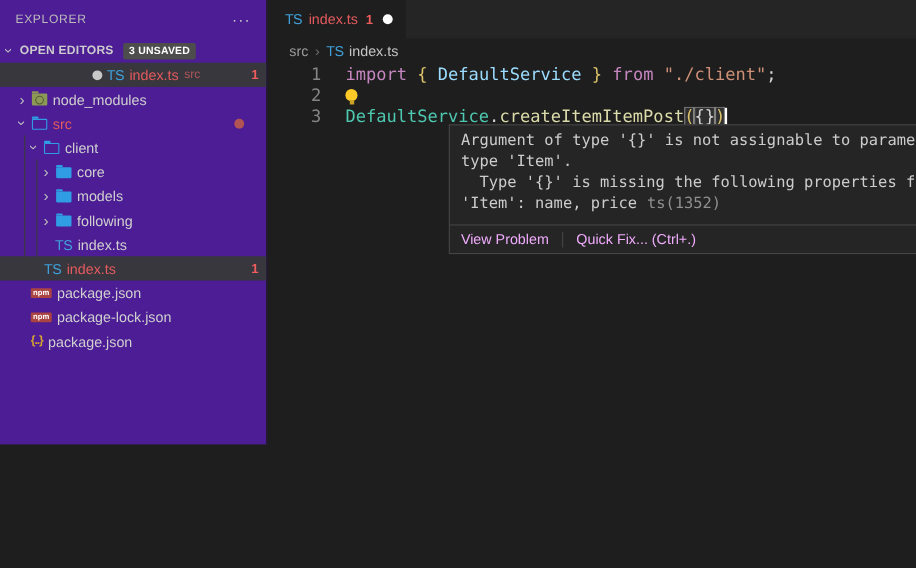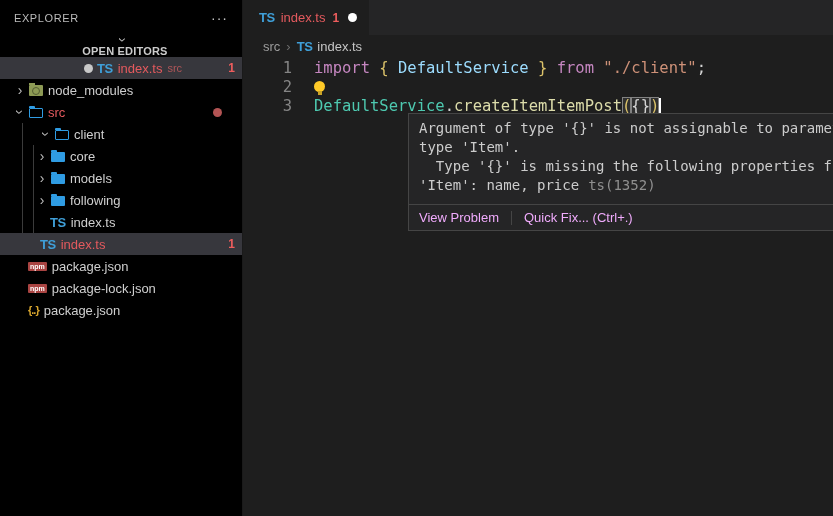--- a/index.html
+++ b/index.html
@@ -3,44 +3,44 @@
 <meta charset="utf-8">
 <style>
   * { box-sizing: border-box; margin: 0; padding: 0; }
   html,body { width:833px; height:516px; overflow:hidden; }
   body {
     position:relative; background:#1e1e1e;
     font-family:"Liberation Sans", sans-serif;
     -webkit-font-smoothing:antialiased;
   }
   
-  .sidebar { position:absolute; left:0; top:0; width:243px; height:516px;
-    background:#000000; border-right:1px solid #1a1a1a; }
+  .sidebar { position:absolute; left:0; top:0; width:243px; height:404px;
+    background:#4c1d95; border-right:1px solid #1a1a1a; }
   .sb-title { height:35px; display:flex; align-items:center; padding:0 14px;
     color:#bbbbbb; font-size:11px; letter-spacing:0.6px; }
   .sb-title .spacer { flex:1; }
   .more-icon { color:#c5c5c5; font-size:14px; letter-spacing:1px; cursor:pointer; line-height:6px; }
   .section-header { height:22px; display:flex; align-items:center; padding-left:4px;
-    color:#cccccc; font-size:11px; font-weight:bold; letter-spacing:0.2px;flex-direction:column; }
+    color:#cccccc; font-size:11px; font-weight:bold; letter-spacing:0.2px; }
   .chev { display:inline-block; color:#bdbdbd; font-size:14px; font-weight:normal;
     width:10px; text-align:center; line-height:10px; }
   .chev.down { transform:rotate(90deg); }
   .section-header .label { margin-left:4px; }
   .unsaved-badge { margin-left:9px; background:#4d4d4d; color:#ffffff; font-size:9.5px;
     font-weight:bold; padding:2px 5px; border-radius:2px; letter-spacing:0.2px; }
   .row { height:22px; display:flex; align-items:center; position:relative;
     color:#cfcfcf; font-size:13px; cursor:pointer; }
   .row.selected { background:#37373d; }
   .row .label { margin-left:5px; white-space:nowrap; }
   .row .label.error { color:#e45a5e; }
   .mod-dot { width:9px; height:9px; border-radius:50%; background:#c8c8c8; }
   .err-dot { position:absolute; right:20px; top:7px; width:9px; height:9px;
     border-radius:50%; background:#b35454; }
   .problem-count { position:absolute; right:7px; color:#ee5d5d; font-size:12px; font-weight:bold; }
-  .ts-icon { color:#3f9fd8; font-weight:bold; font-size:13px; letter-spacing:-0.5px; }
+  .ts-icon { color:#3f9fd8; font-weight:normal; font-size:13px; letter-spacing:-0.5px; }
   .row .icon-gap { margin-left:4px; }
   
   .folder-solid { position:relative; width:14px; height:10px; background:#2f9ce3;
     border-radius:1px; margin-top:2px; }
   .folder-solid::before { content:""; position:absolute; left:0; top:-2px; width:6px;
     height:2px; background:#2f9ce3; border-radius:1px 1px 0 0; }
   .folder-open { position:relative; width:14px; height:10px; border:1.5px solid #2f9ce3;
     border-radius:1px; margin-top:2px; }
   .folder-open::before { content:""; position:absolute; left:-1px; top:-3.5px; width:6px;
     height:2px; background:#2f9ce3; border-radius:1px 1px 0 0; }
@@ -129,21 +129,21 @@
       <span class="label">node_modules</span>
     </div>
 
     <div class="row" style="padding-left:15px;">
       <span class="chev down">›</span>
       <span class="folder-open icon-gap"></span>
       <span class="label error">src</span>
       <span class="err-dot"></span>
     </div>
 
-    <div class="row" style="padding-left:41px;">
+    <div class="row" style="padding-left:26px;">
       <span class="chev down">›</span>
       <span class="folder-open icon-gap"></span>
       <span class="label">client</span>
     </div>
 
     <div class="row" style="padding-left:37px;">
       <span class="chev">›</span>
       <span class="folder-solid icon-gap"></span>
       <span class="label">core</span>
     </div>

